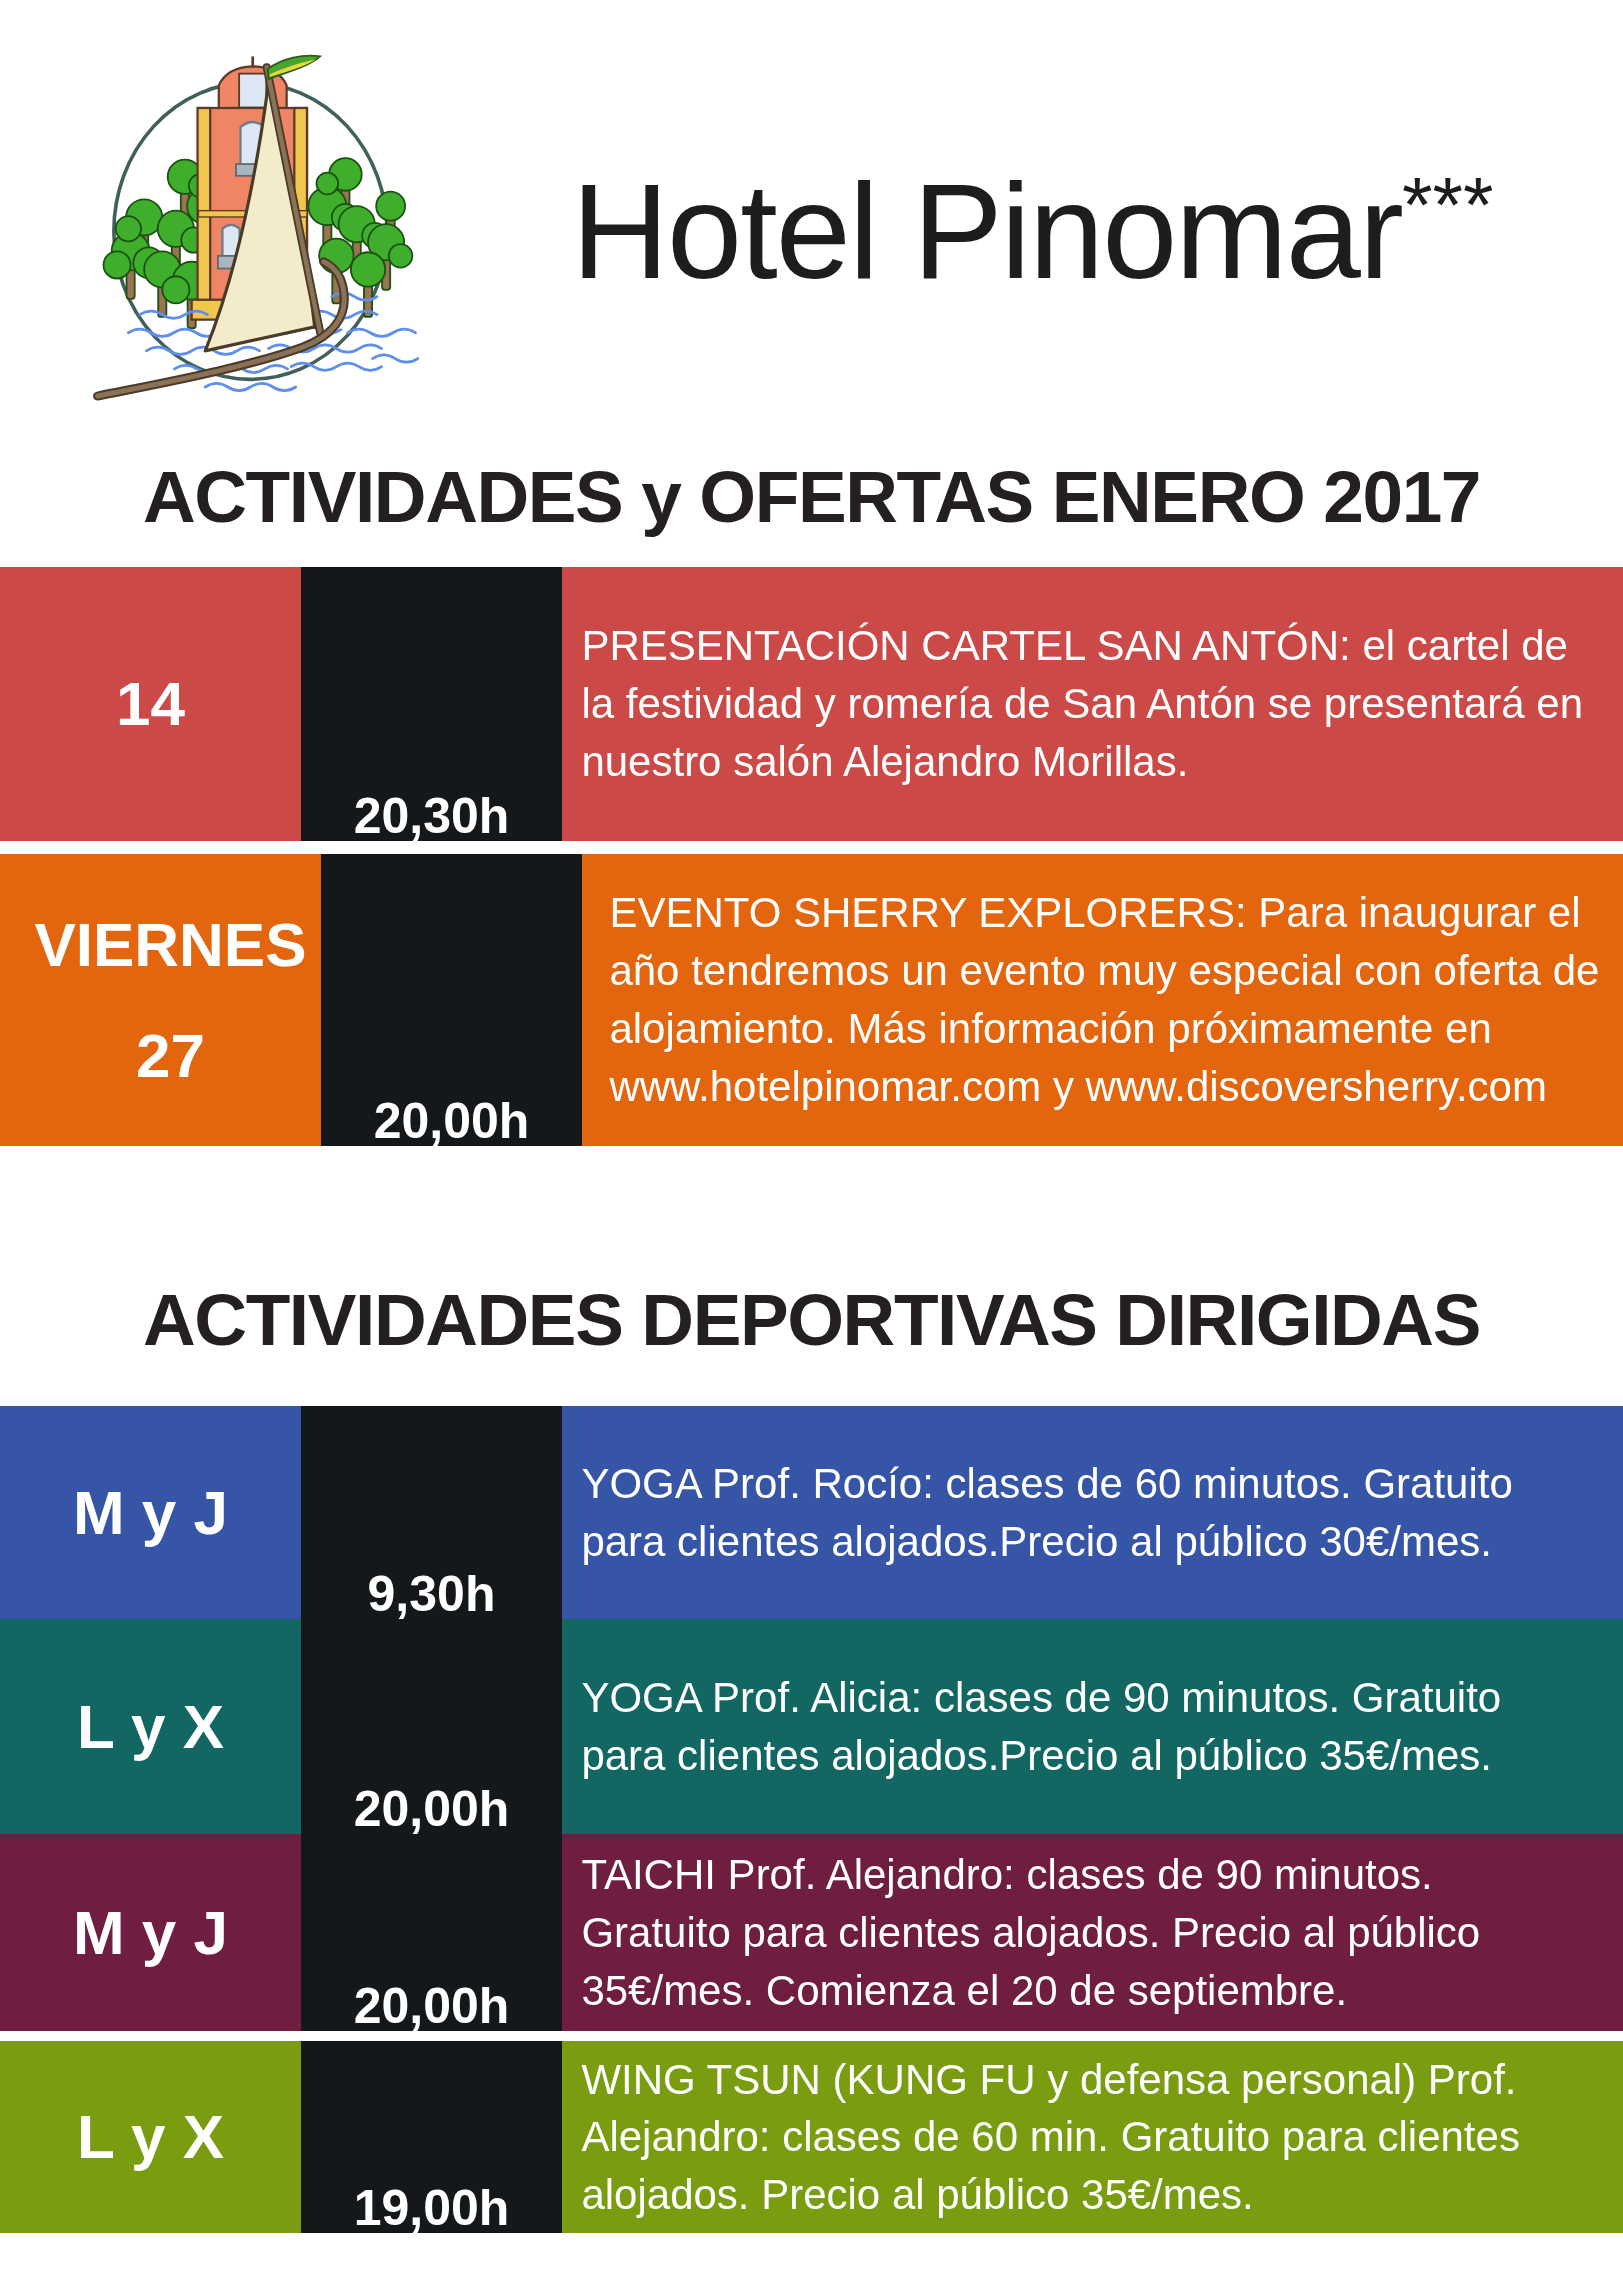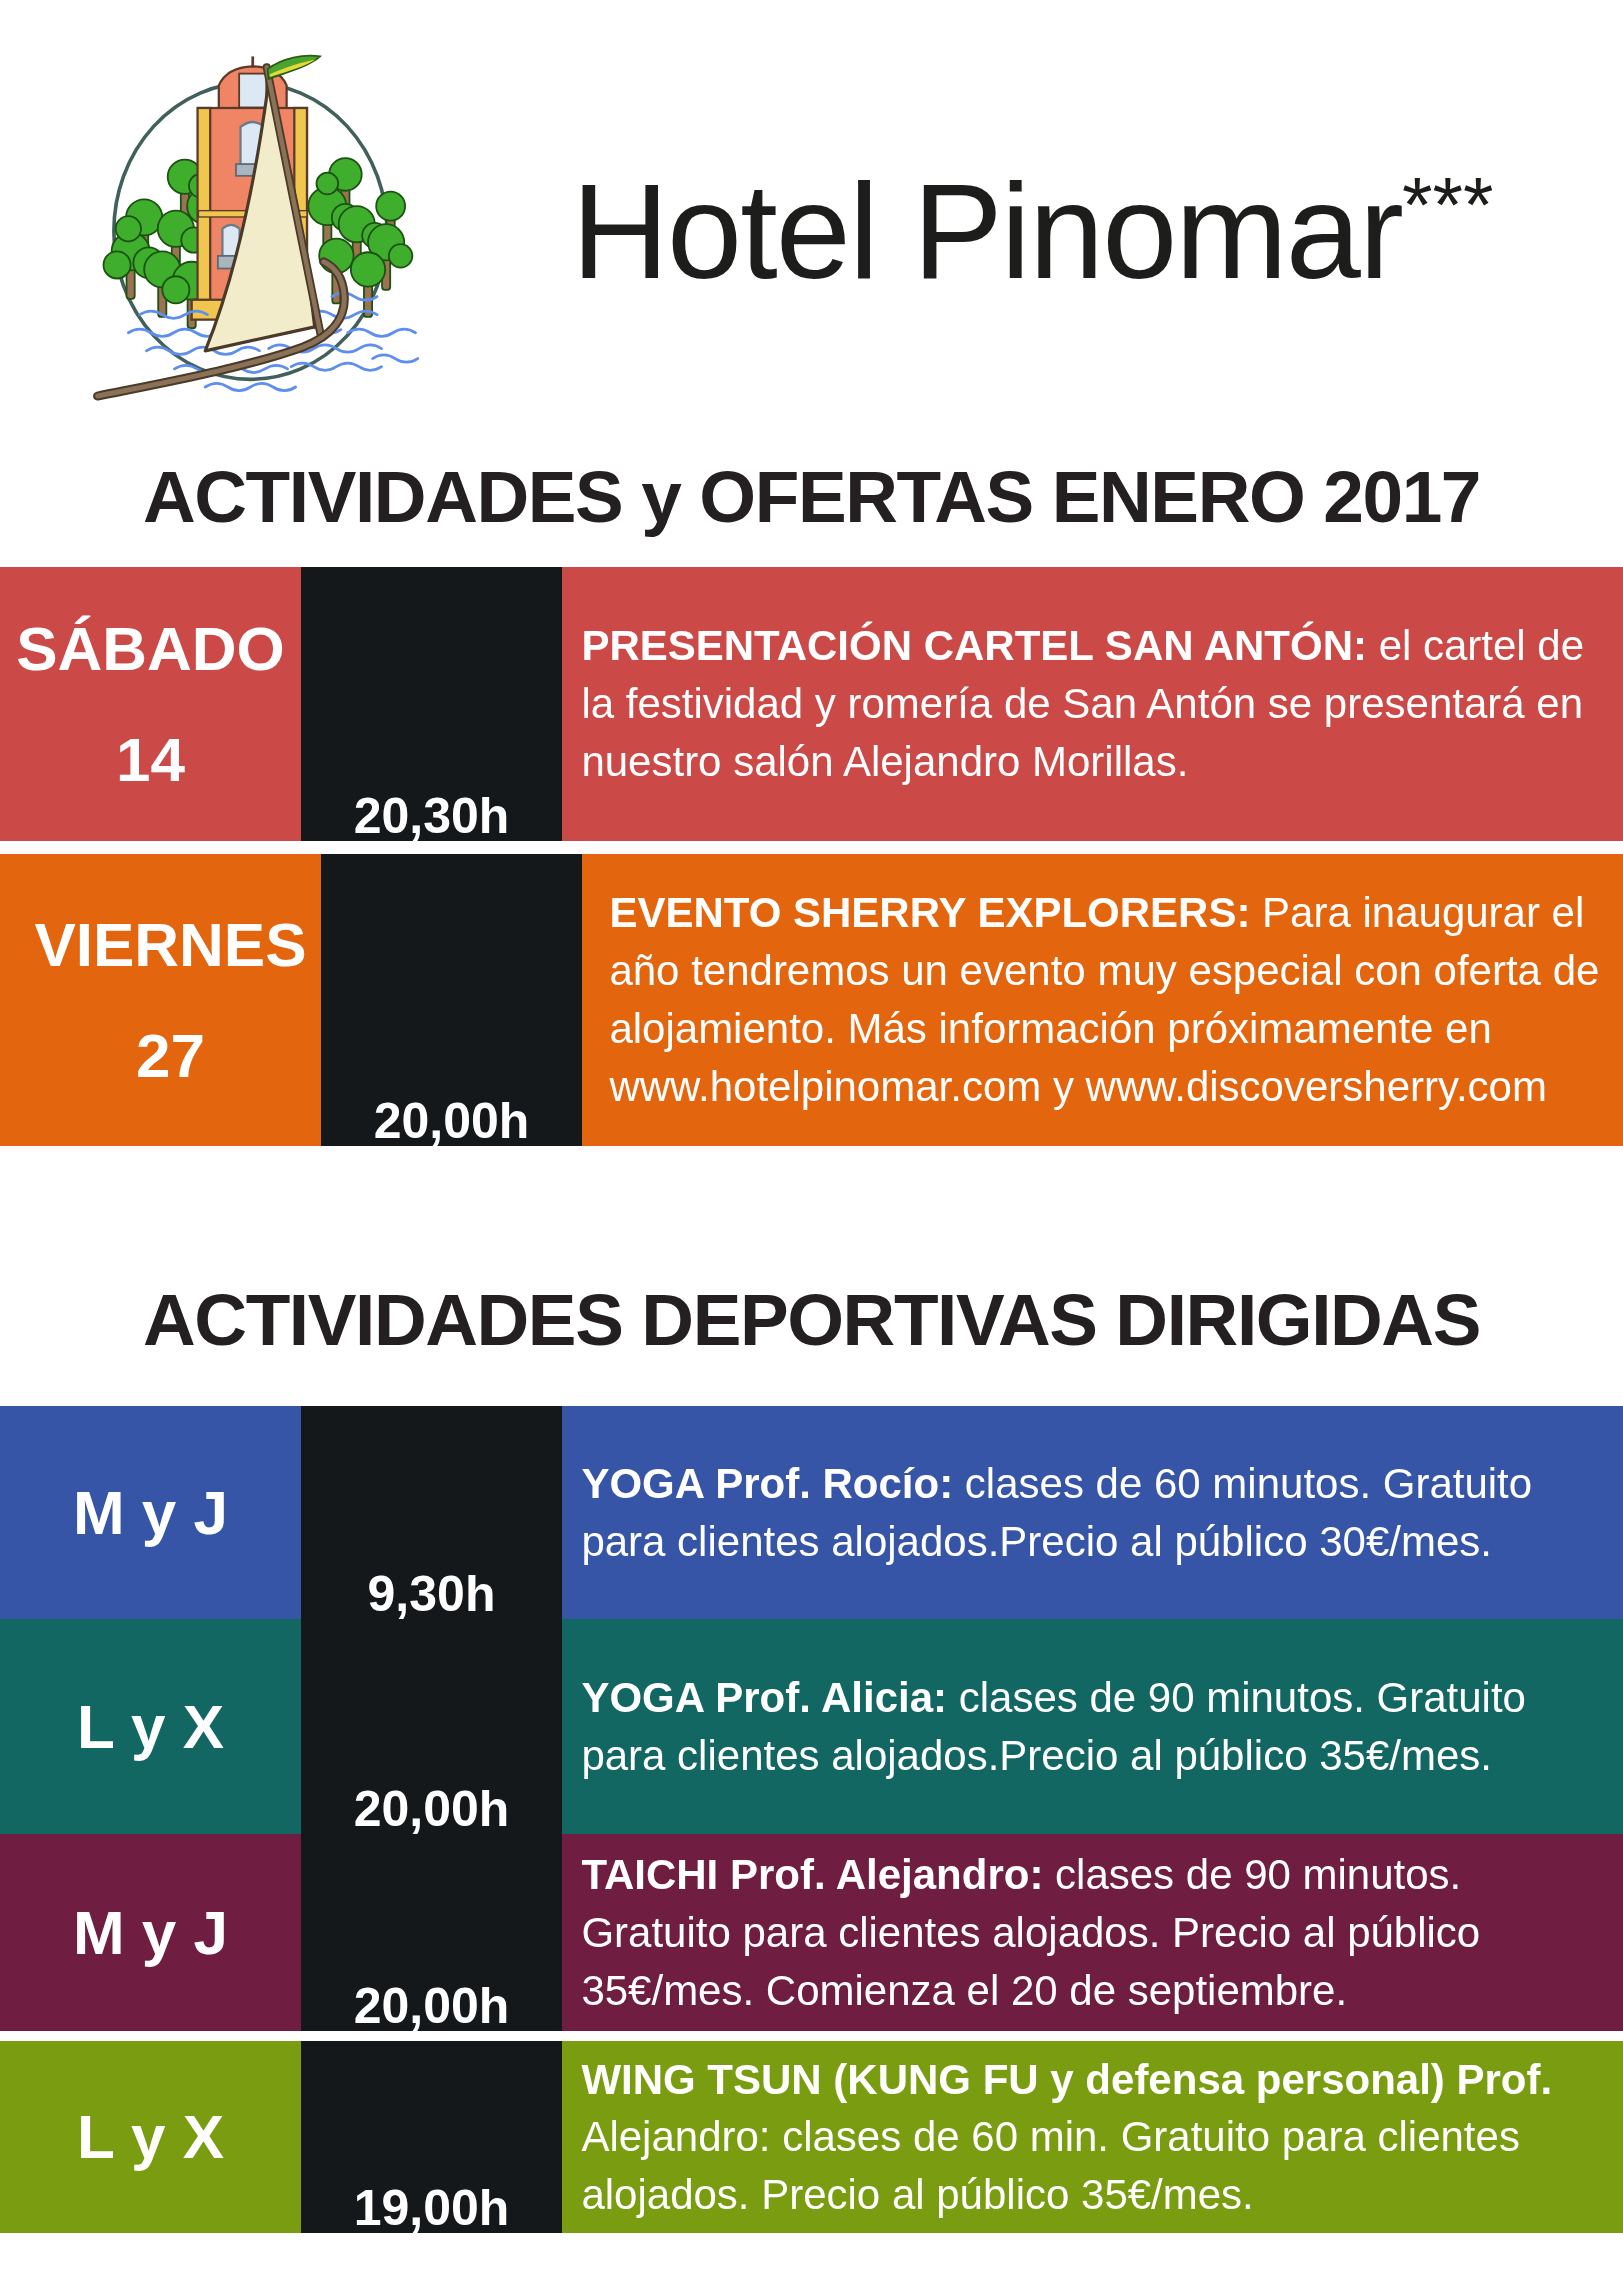--- a/index.html
+++ b/index.html
@@ -68,21 +68,21 @@
     font-weight:700;font-size:50px;line-height:1;
   }
   .body-cell{
     flex:1 1 auto;
     display:flex;flex-direction:column;justify-content:center;
     padding:14px 32px 14px 19.4px;
     box-sizing:border-box;
     font-size:42px;line-height:1.38;
     font-weight:400;
   }
-  .body-cell strong{font-weight:700;}
+  .body-cell strong{font-weight:400;}
   .sep{width:100%;background:#ffffff;}
   .sep.s28{height:13px}.sep.s22{height:10.2px}
 </style>
 </head>
 <body>
 
 <div class="page">
 
   <div class="header">
     <div class="logo-wrap">
@@ -193,21 +193,20 @@
         </g>
       </svg>
     </div>
     <div class="brand"><span>Hotel Pinomar</span><sup>***</sup></div>
   </div>
 
   <div class="sec-title first">ACTIVIDADES y OFERTAS ENERO 2017</div>
 
   <div class="row h592" style="background-color: rgb(203, 74, 71);">
     <div class="day">
-      <span>SÁBADO</span>
       <span>14</span>
     </div>
     <div class="time" style="background-color: rgb(21, 24, 27);">
       <span>20,30h</span>
     </div>
     <div class="body-cell">
       <p style="margin:0">
         <strong>PRESENTACIÓN CARTEL SAN ANTÓN:</strong>
         <span>el cartel de la festividad y romería de San Antón se presentará en nuestro salón Alejandro Morillas.</span>
       </p>

